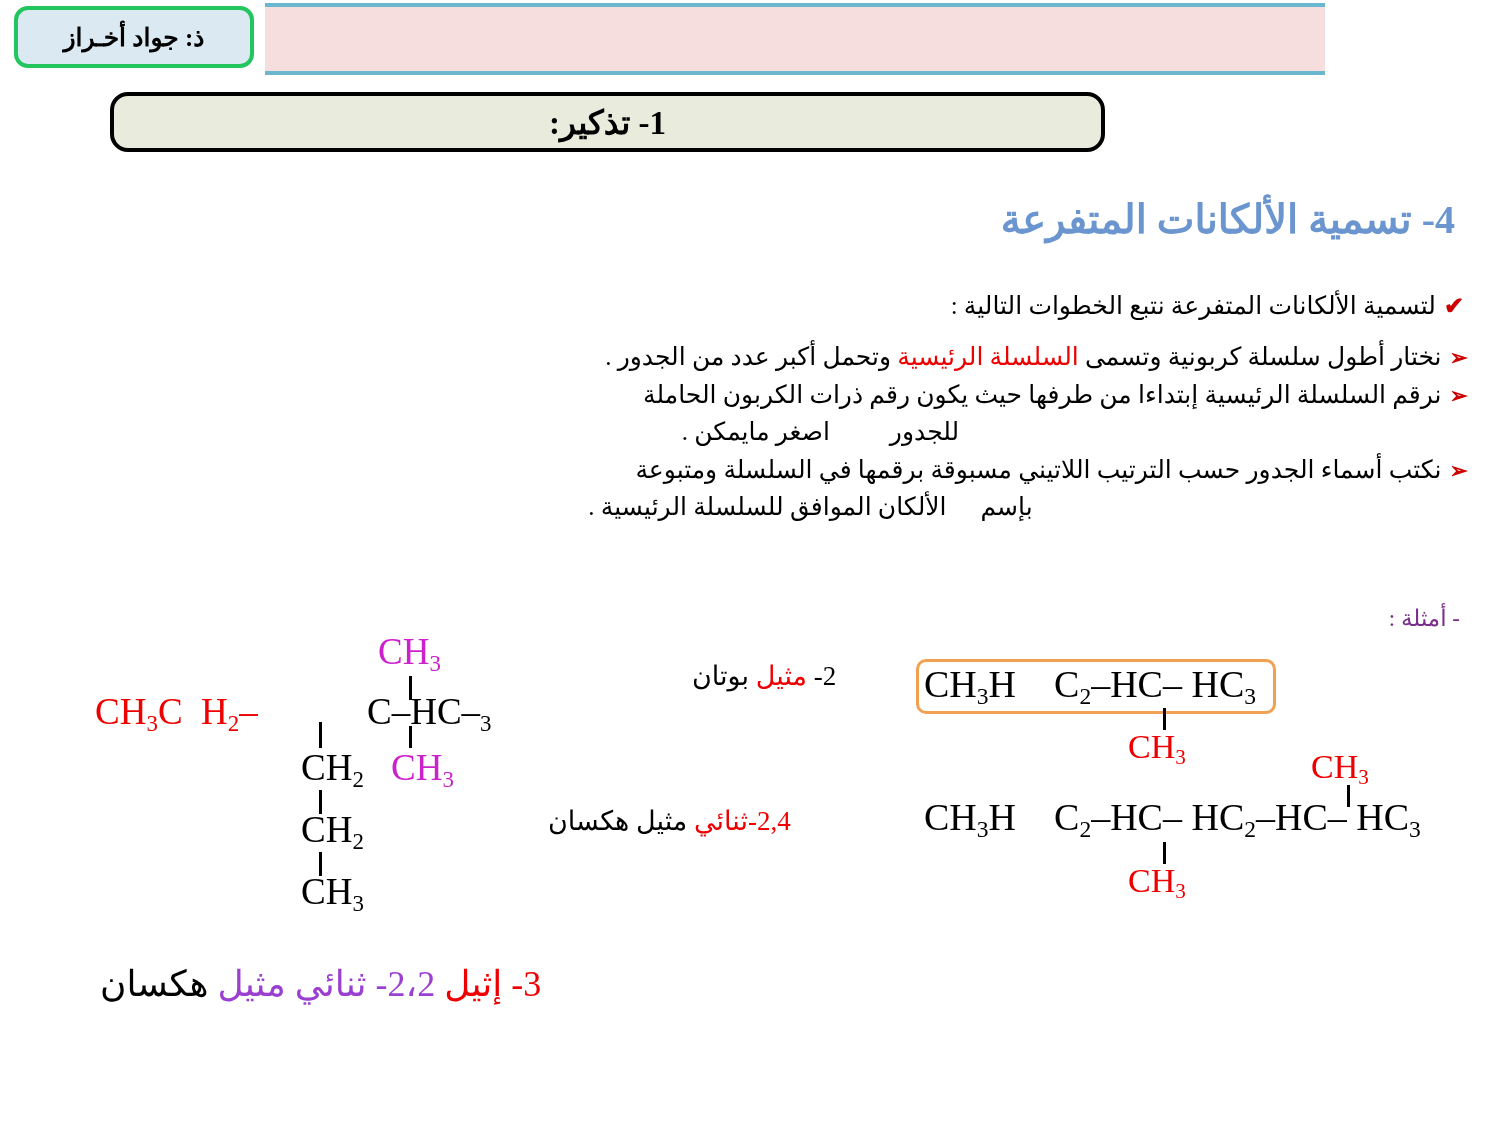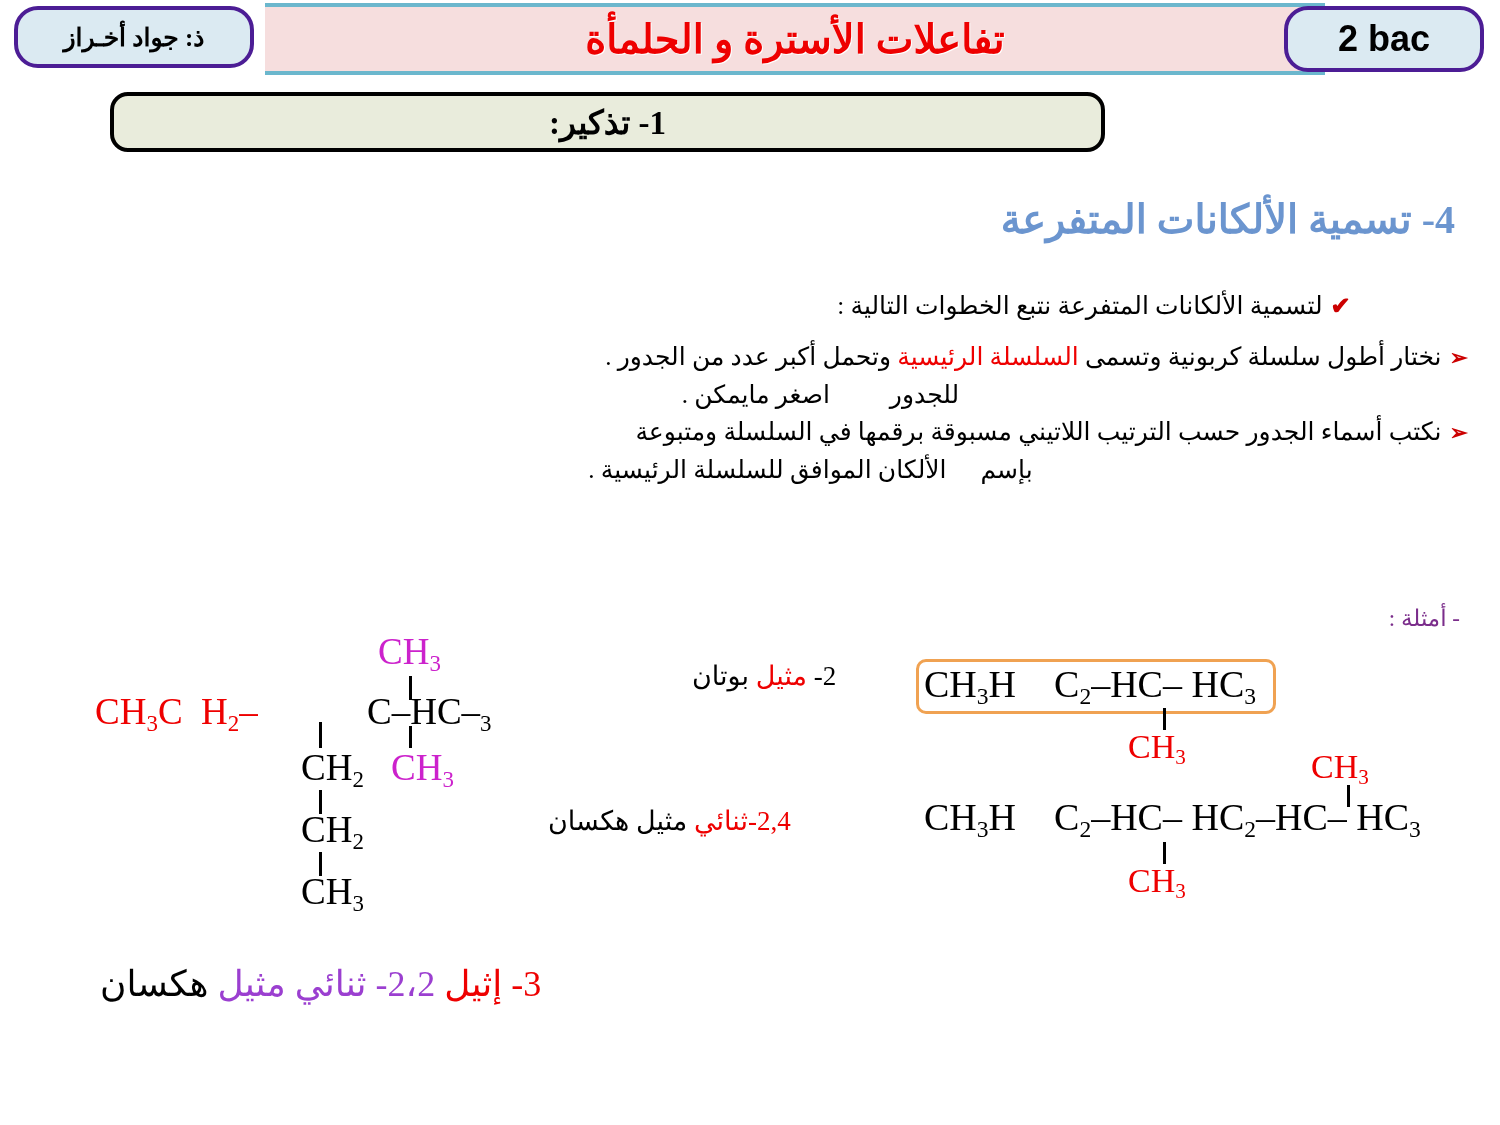--- a/index.html
+++ b/index.html
@@ -25,22 +25,22 @@
   .header-title{
     position:absolute;left:265px;top:3px;width:1060px;height:72px;
     display:flex;align-items:center;justify-content:center;
     color:#ee0000;font-weight:bold;font-size:40px;
     font-family:"Liberation Serif","DejaVu Serif",serif;
     text-shadow:1px 1px 0 #fff;
   }
   .chip{
     position:absolute;
     background:#dbeaf2;
-    border:4px solid #4c1d95;
-    border-radius:24px;
+    border:4px solid #22c55e;
+    border-radius:14px;
     display:flex;align-items:center;justify-content:center;
     box-sizing:border-box;
     font-weight:bold;
   }
   .chip-teacher{
     left:14px;top:6px;width:240px;height:62px;
     font-size:25px;color:#000;
     font-family:"Liberation Serif","DejaVu Serif",serif;
   }
   .chip-level{
@@ -64,21 +64,21 @@
   
   .subhead{
     position:absolute;right:45px;top:196px;
     font-size:40px;font-weight:bold;color:#6b95cf;
     direction:rtl;
   }
 
   
   .intro{
     position:absolute;right:36px;top:290px;width:740px;
-    font-size:25px;color:#000;direction:rtl;text-align:center;
+    font-size:25px;color:#000;direction:rtl;text-align:right;
     line-height:1.25;
   }
   .check{color:#cc0000;font-weight:bold;font-size:24px;margin-left:8px;}
   .arrow{color:#cc0000;font-weight:bold;font-size:22px;margin-left:8px;}
   .bullets{
     position:absolute;right:32px;top:340px;width:1255px;
     font-size:25px;color:#000;direction:rtl;text-align:right;
     line-height:1.34;
   }
   .bullets p{margin:0 0 4px 0;}
@@ -154,36 +154,37 @@
     position:absolute;left:100px;top:963px;
     font-size:36px;direction:rtl;
   }
   .pur{color:#9b3fd0;}
 </style>
 </head>
 <body>
 
 <div class="header">
   <div class="header-band"></div>
-  <div class="header-title">تفاعلات الأسترة و الحلمأة</div>
   <div class="chip chip-teacher">ذ: جواد أخـراز</div>
-  <div class="chip chip-level">2 bac</div>
 </div>
 
 <div class="section-box">1- تذكير:</div>
 
 <div class="subhead">4- تسمية الألكانات المتفرعة</div>
 
 <div class="intro">
   <span class="check">✔</span><span>لتسمية الألكانات المتفرعة نتبع الخطوات التالية :</span>
 </div>
 
 <div class="bullets">
   <p>
     <span class="arrow">➢</span><span>نختار أطول سلسلة كربونية وتسمى </span><span class="red">السلسلة الرئيسية</span><span> وتحمل أكبر عدد من الجدور .</span>
+  </p>
+  <p>
+    <span class="arrow">➢</span><span>نرقم السلسلة الرئيسية إبتداءا من طرفها حيث يكون رقم ذرات الكربون الحاملة</span>
   </p>
   <p style="text-align:center;padding-right:40px;">
     <span>للجدور</span><span class="gap"></span><span>اصغر مايمكن .</span>
   </p>
   <p>
     <span class="arrow">➢</span><span>نكتب أسماء الجدور حسب الترتيب اللاتيني مسبوقة برقمها في السلسلة ومتبوعة</span>
   </p>
   <p style="text-align:center;padding-right:60px;">
     <span>بإسم</span><span class="gap-sm"></span><span>الألكان الموافق للسلسلة الرئيسية .</span>
   </p>

